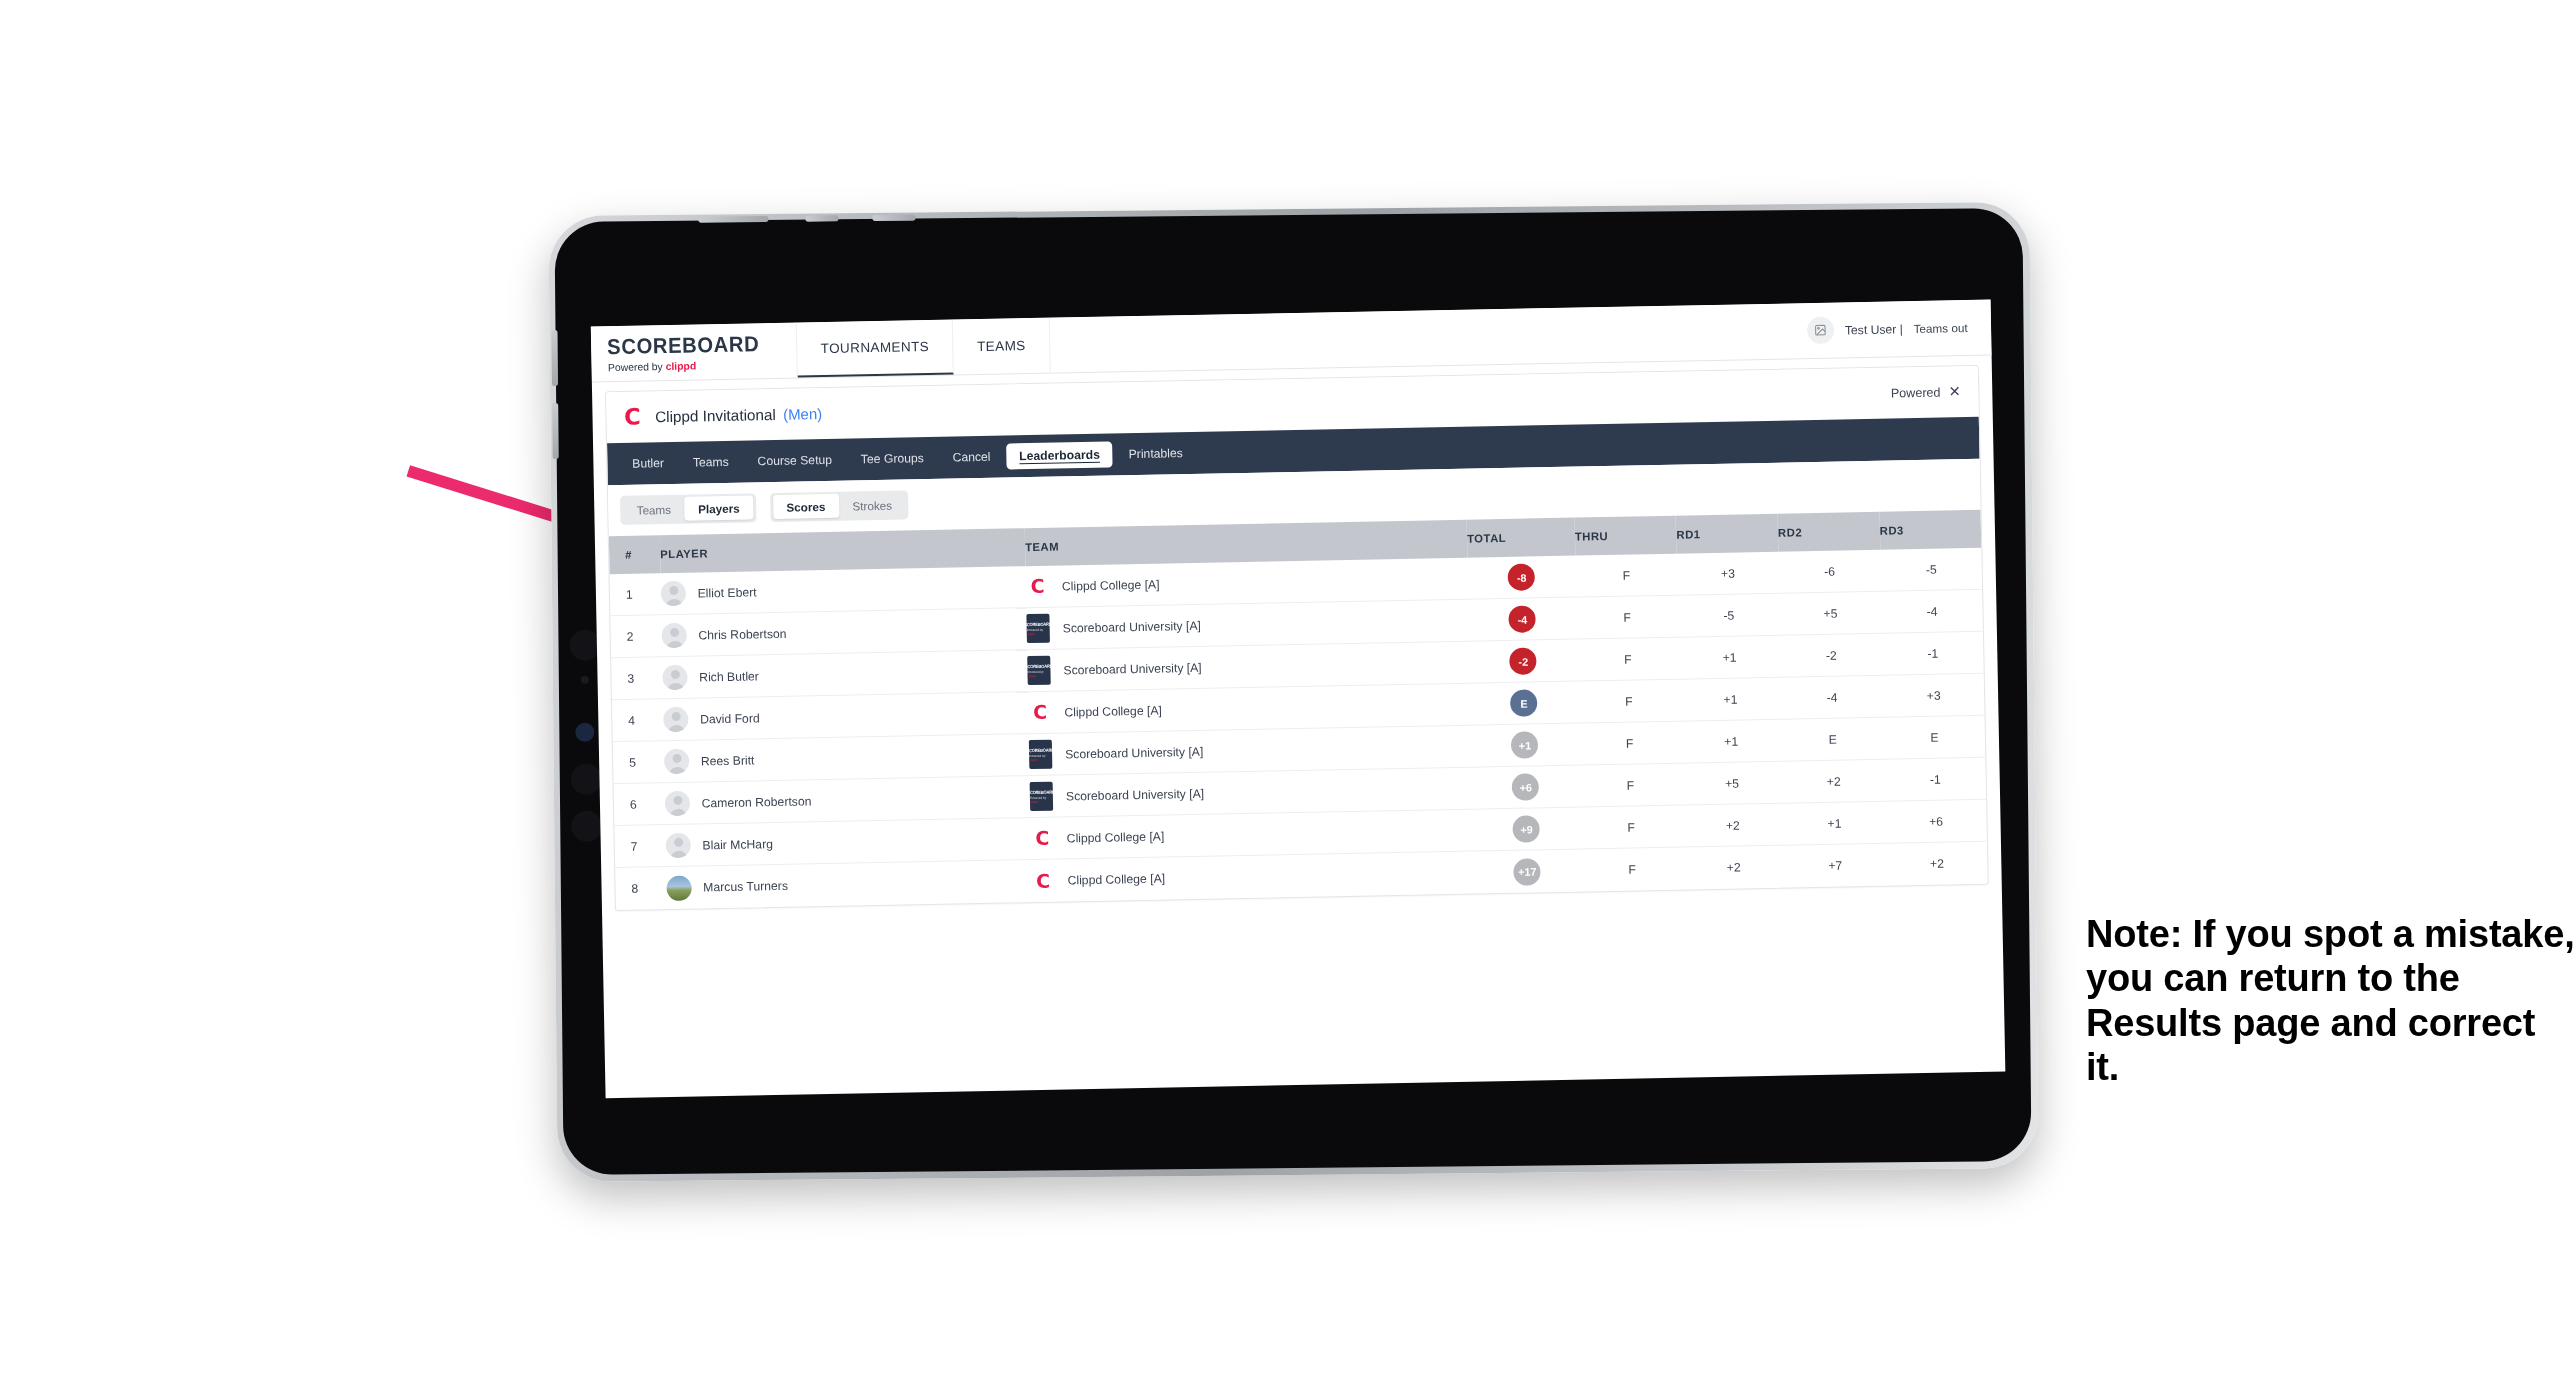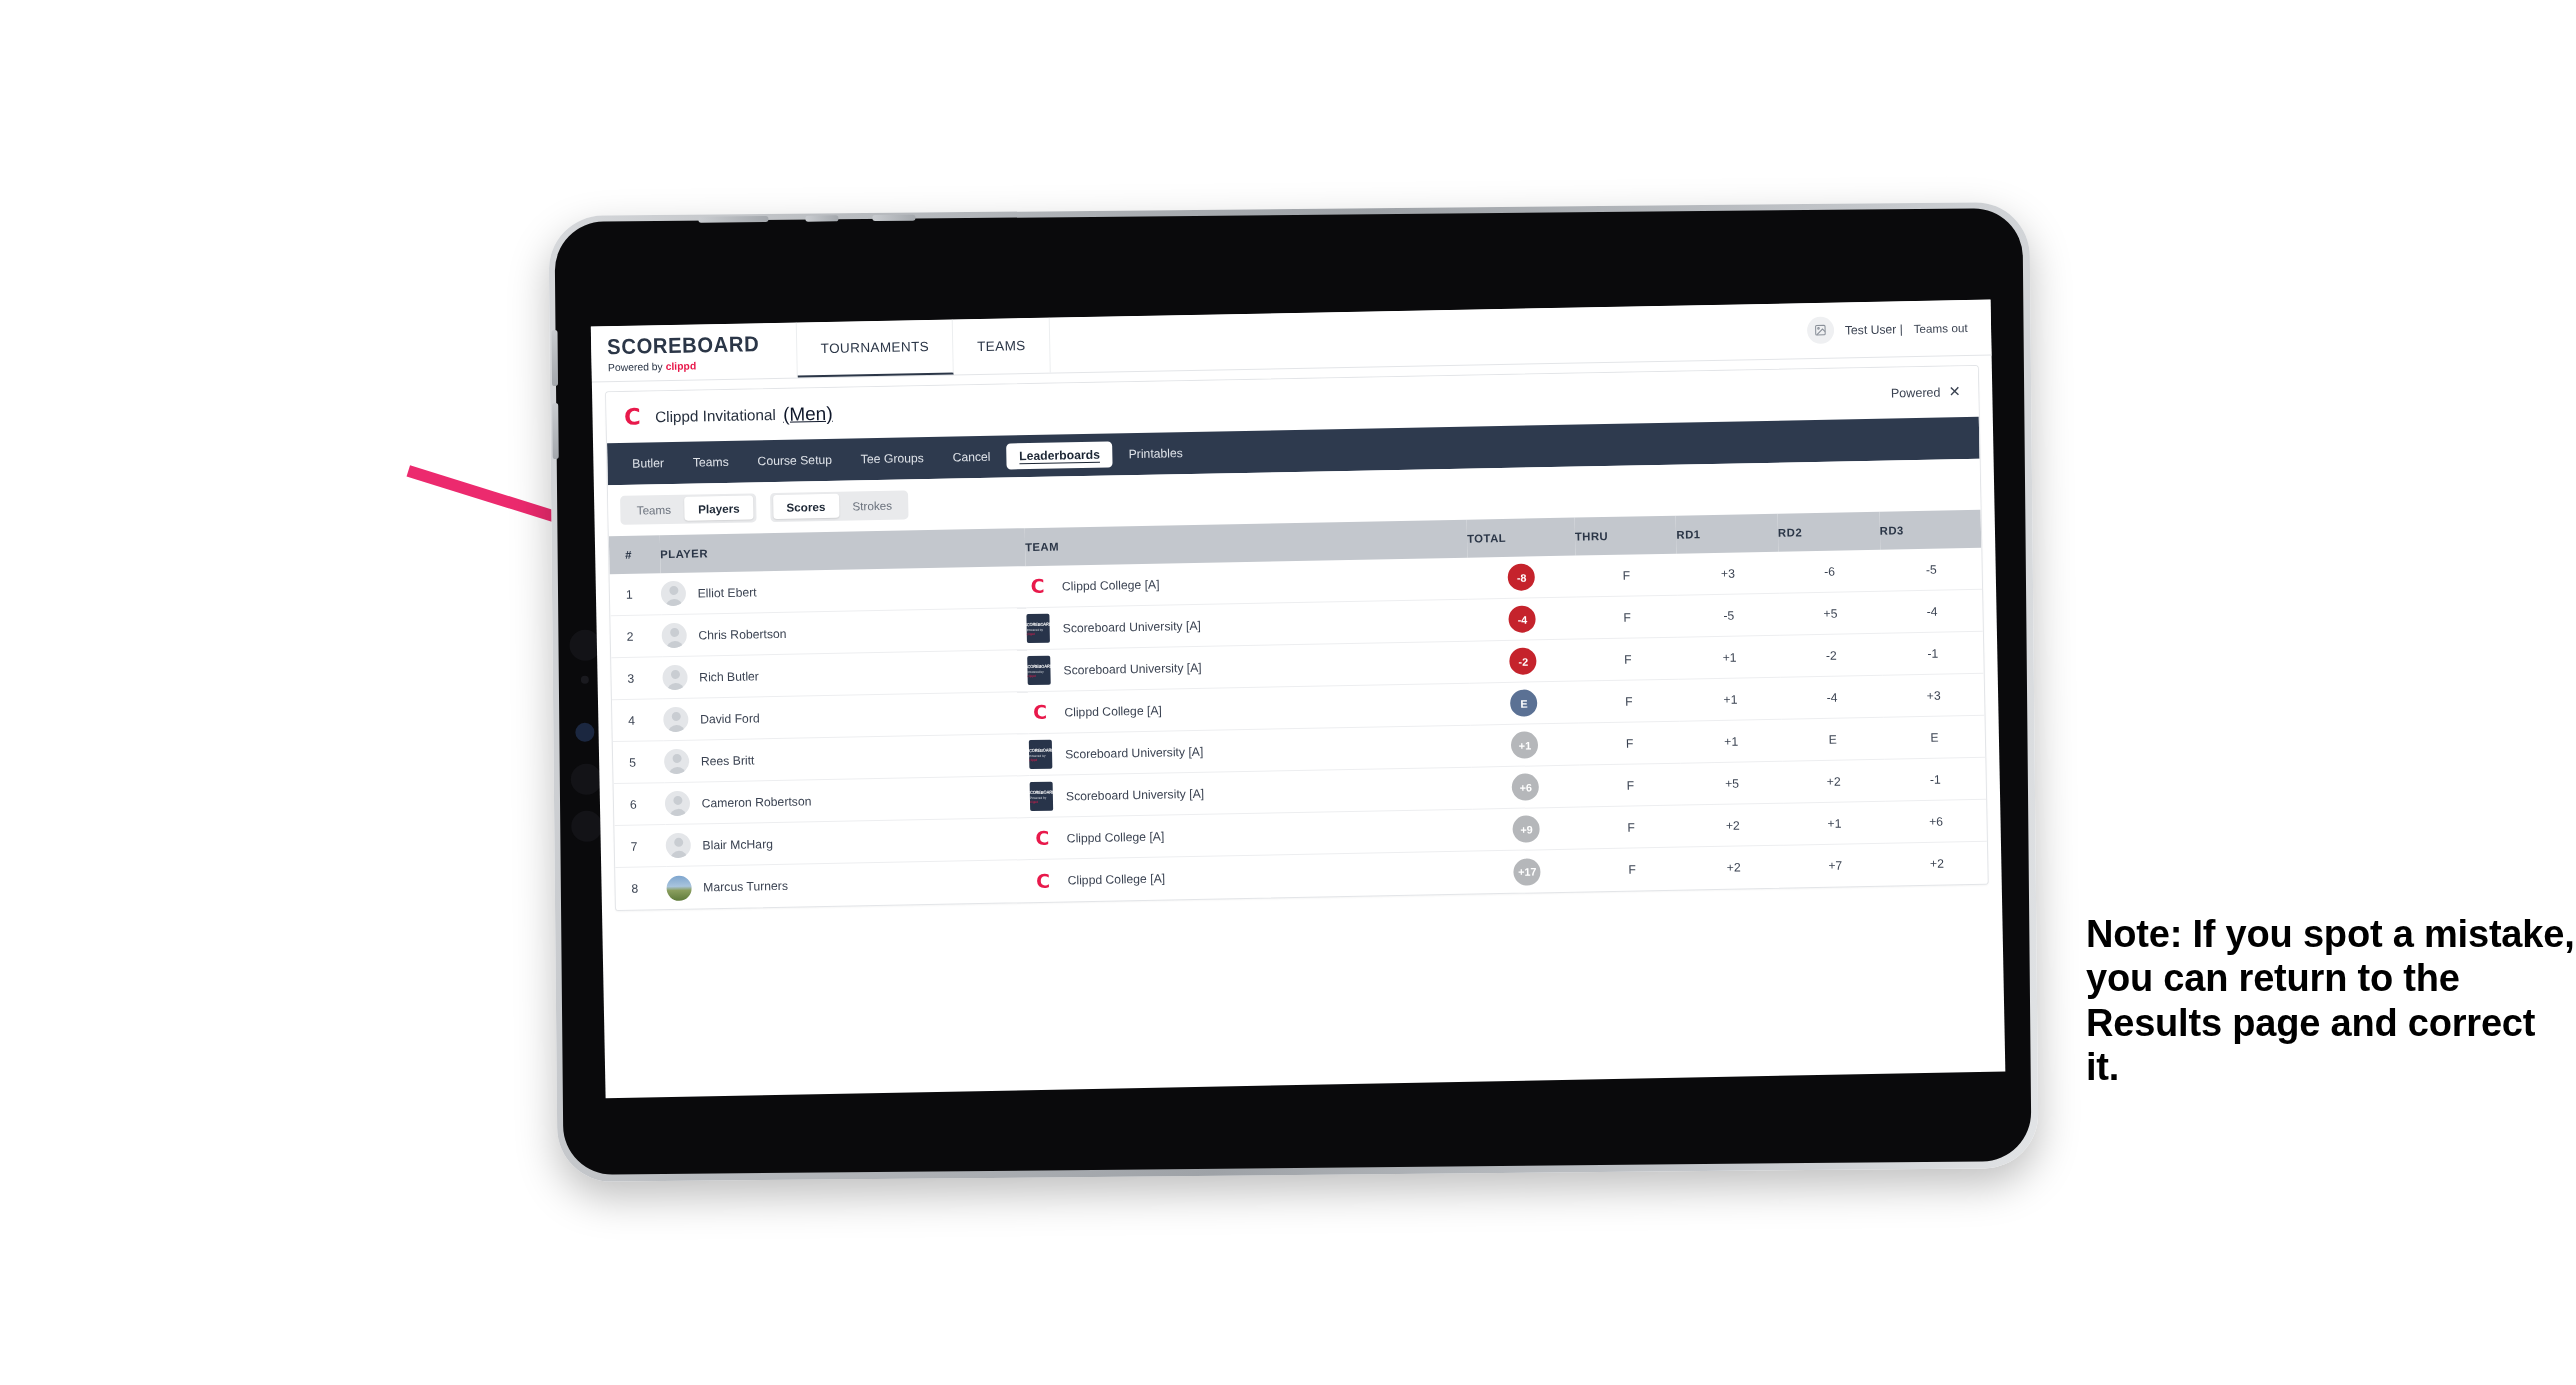--- a/index.html
+++ b/index.html
@@ -136,21 +136,21 @@
   .tourn-head {
     display: flex; align-items: center;
     height: 51px; padding: 0 18px; background: #fff;
   }
   .c-logo {
     font-size: 22.6px; font-weight: 800; color: #e8194b;
     margin-right: 14.4px; line-height: 1;
     font-family: "DejaVu Sans", sans-serif;
   }
   .tourn-name { font-size: 15.3px; color: #262f3d; }
-  .tourn-gender { font-size: 19px; color: #0f172a; margin-left: 7.2px; text-decoration: underline; }
+  .tourn-gender { font-size: 15px; color: #3b82f6; margin-left: 7.2px; }
   .head-spacer { flex: 1; }
   .cancel-btn { display:flex; align-items:center; gap:8.1px; font-size: 12.6px; color:#3b4352; cursor:pointer; }
   .cancel-x { font-size: 14.4px; line-height:1; }
 
   
   .tabstrip {
     display: flex; align-items: center; gap: 3.6px;
     background: #2e3a4e; height: 42px; padding: 0 12.6px;
   }
   .t-item {

